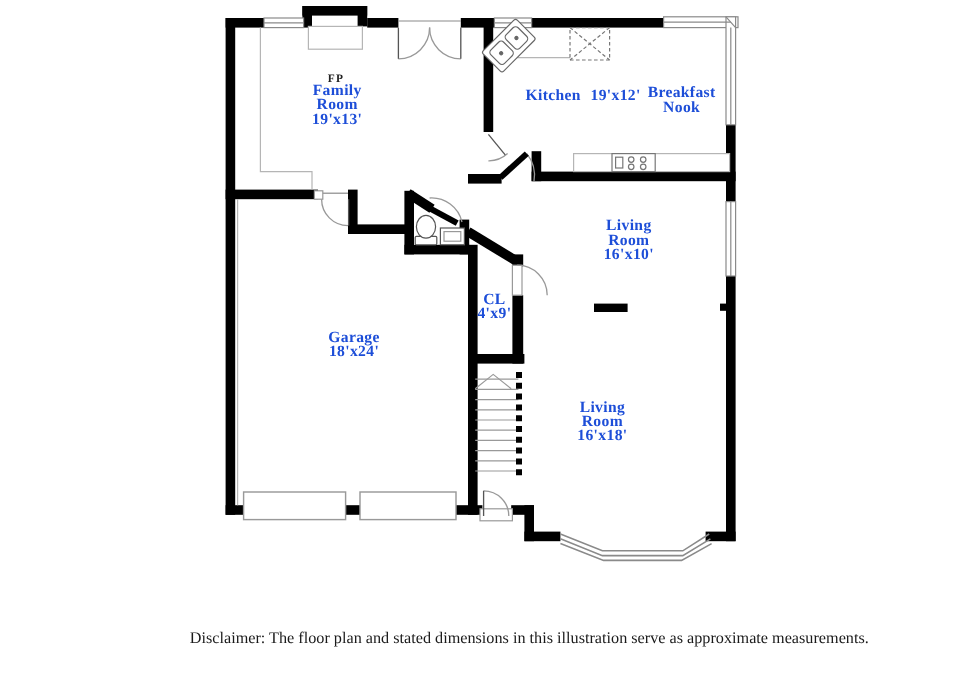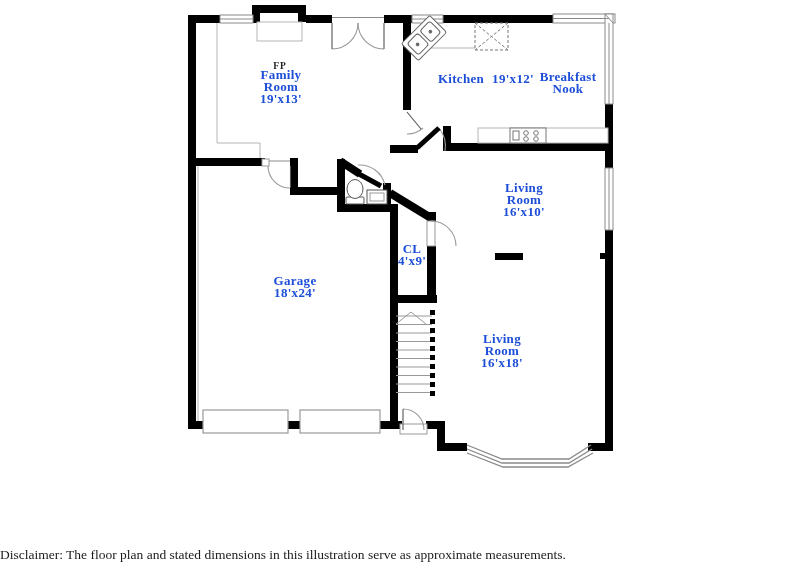--- a/index.html
+++ b/index.html
@@ -5,21 +5,21 @@
   html,body{margin:0;padding:0;background:#fff;}
   .stage{position:relative;width:800px;height:582px;background:#ffffff;overflow:hidden;
          font-family:"Liberation Serif", serif;}
   .plan-svg{position:absolute;left:0;top:0;}
   .room-label{position:absolute;transform:translate(-50%,-50%);text-align:center;
               font-weight:bold;font-size:13px;line-height:12px;color:#1d4ed8;white-space:nowrap;
               letter-spacing:.3px;}
   .room-label .ln{display:block;}
   .fp-label{position:absolute;transform:translate(-50%,-50%);font-weight:bold;font-size:9.5px;
             letter-spacing:1px;color:#222;margin-top:34px;}
-  .disclaimer{position:absolute;left:0;top:546px;width:724px;text-align:left;
+  .disclaimer{position:absolute;left:0;top:523px;width:724px;text-align:right;
               font-size:13.5px;line-height:17px;color:#1a1a1a;}
   .disclaimer .ln{display:block;}
 </style>
 </head>
 <body>
 
 <div class="stage">
 
   <svg class="plan-svg" width="800" height="582" viewBox="0 0 800 582">
 

